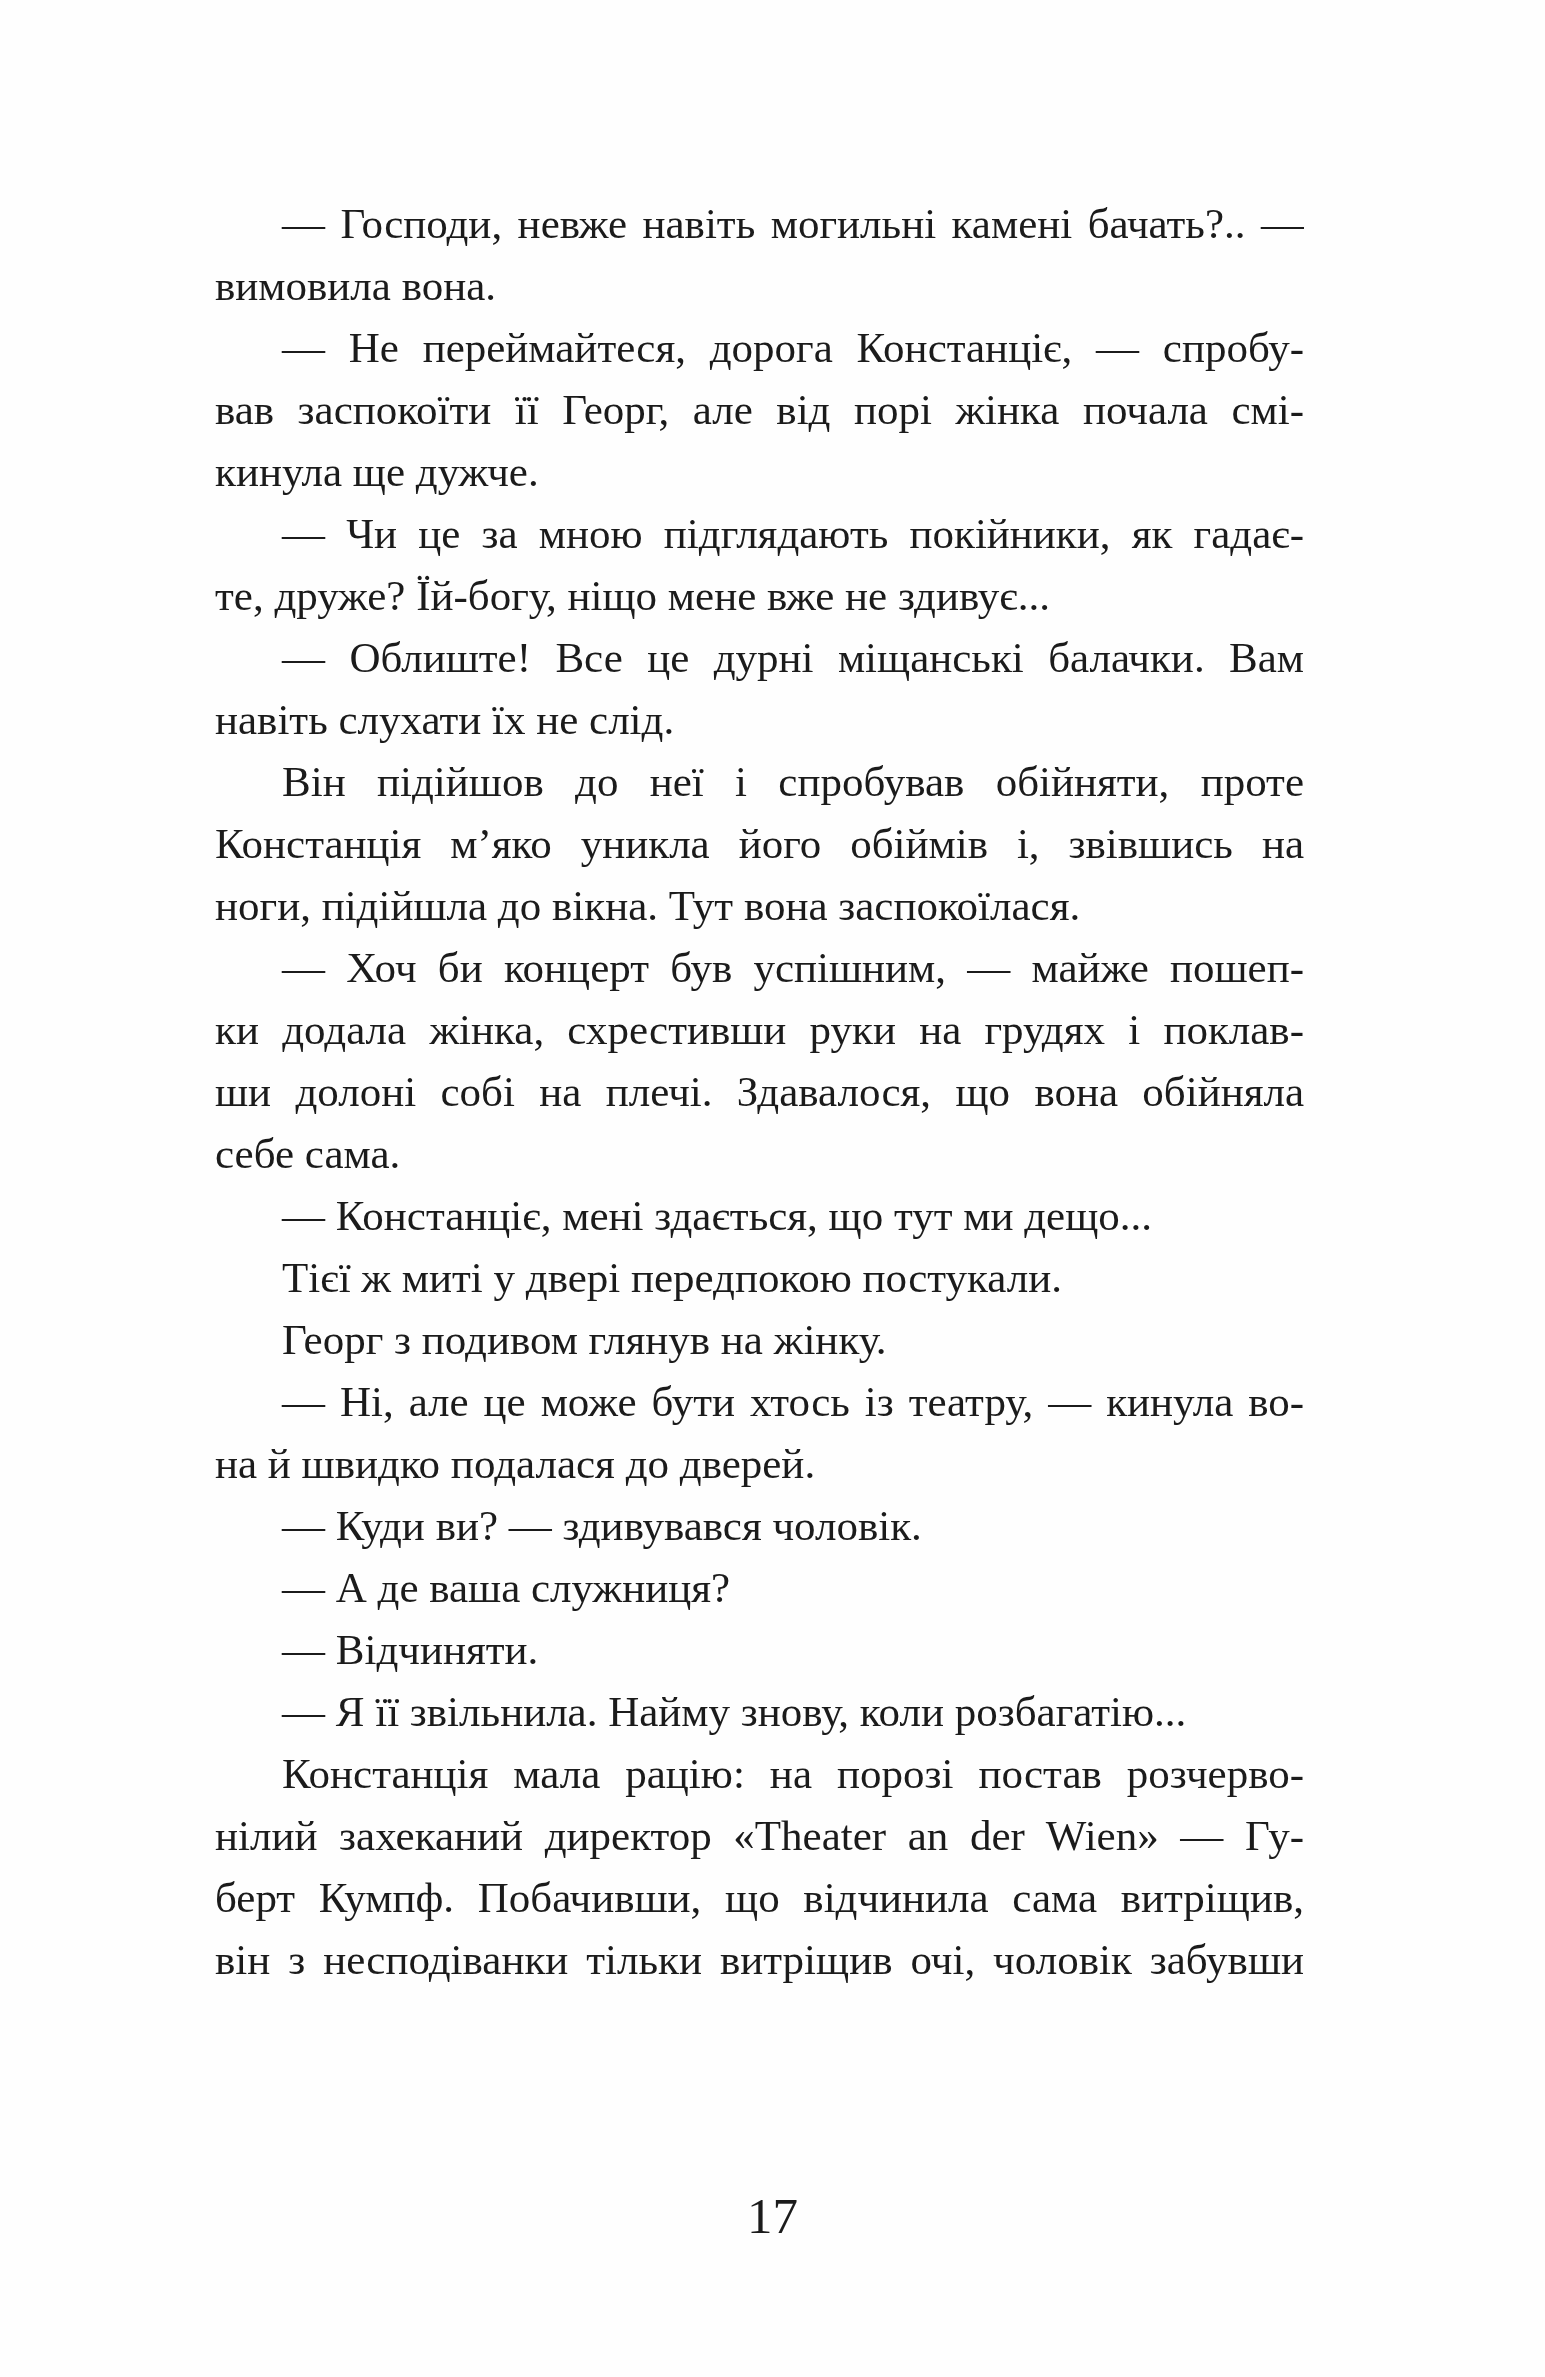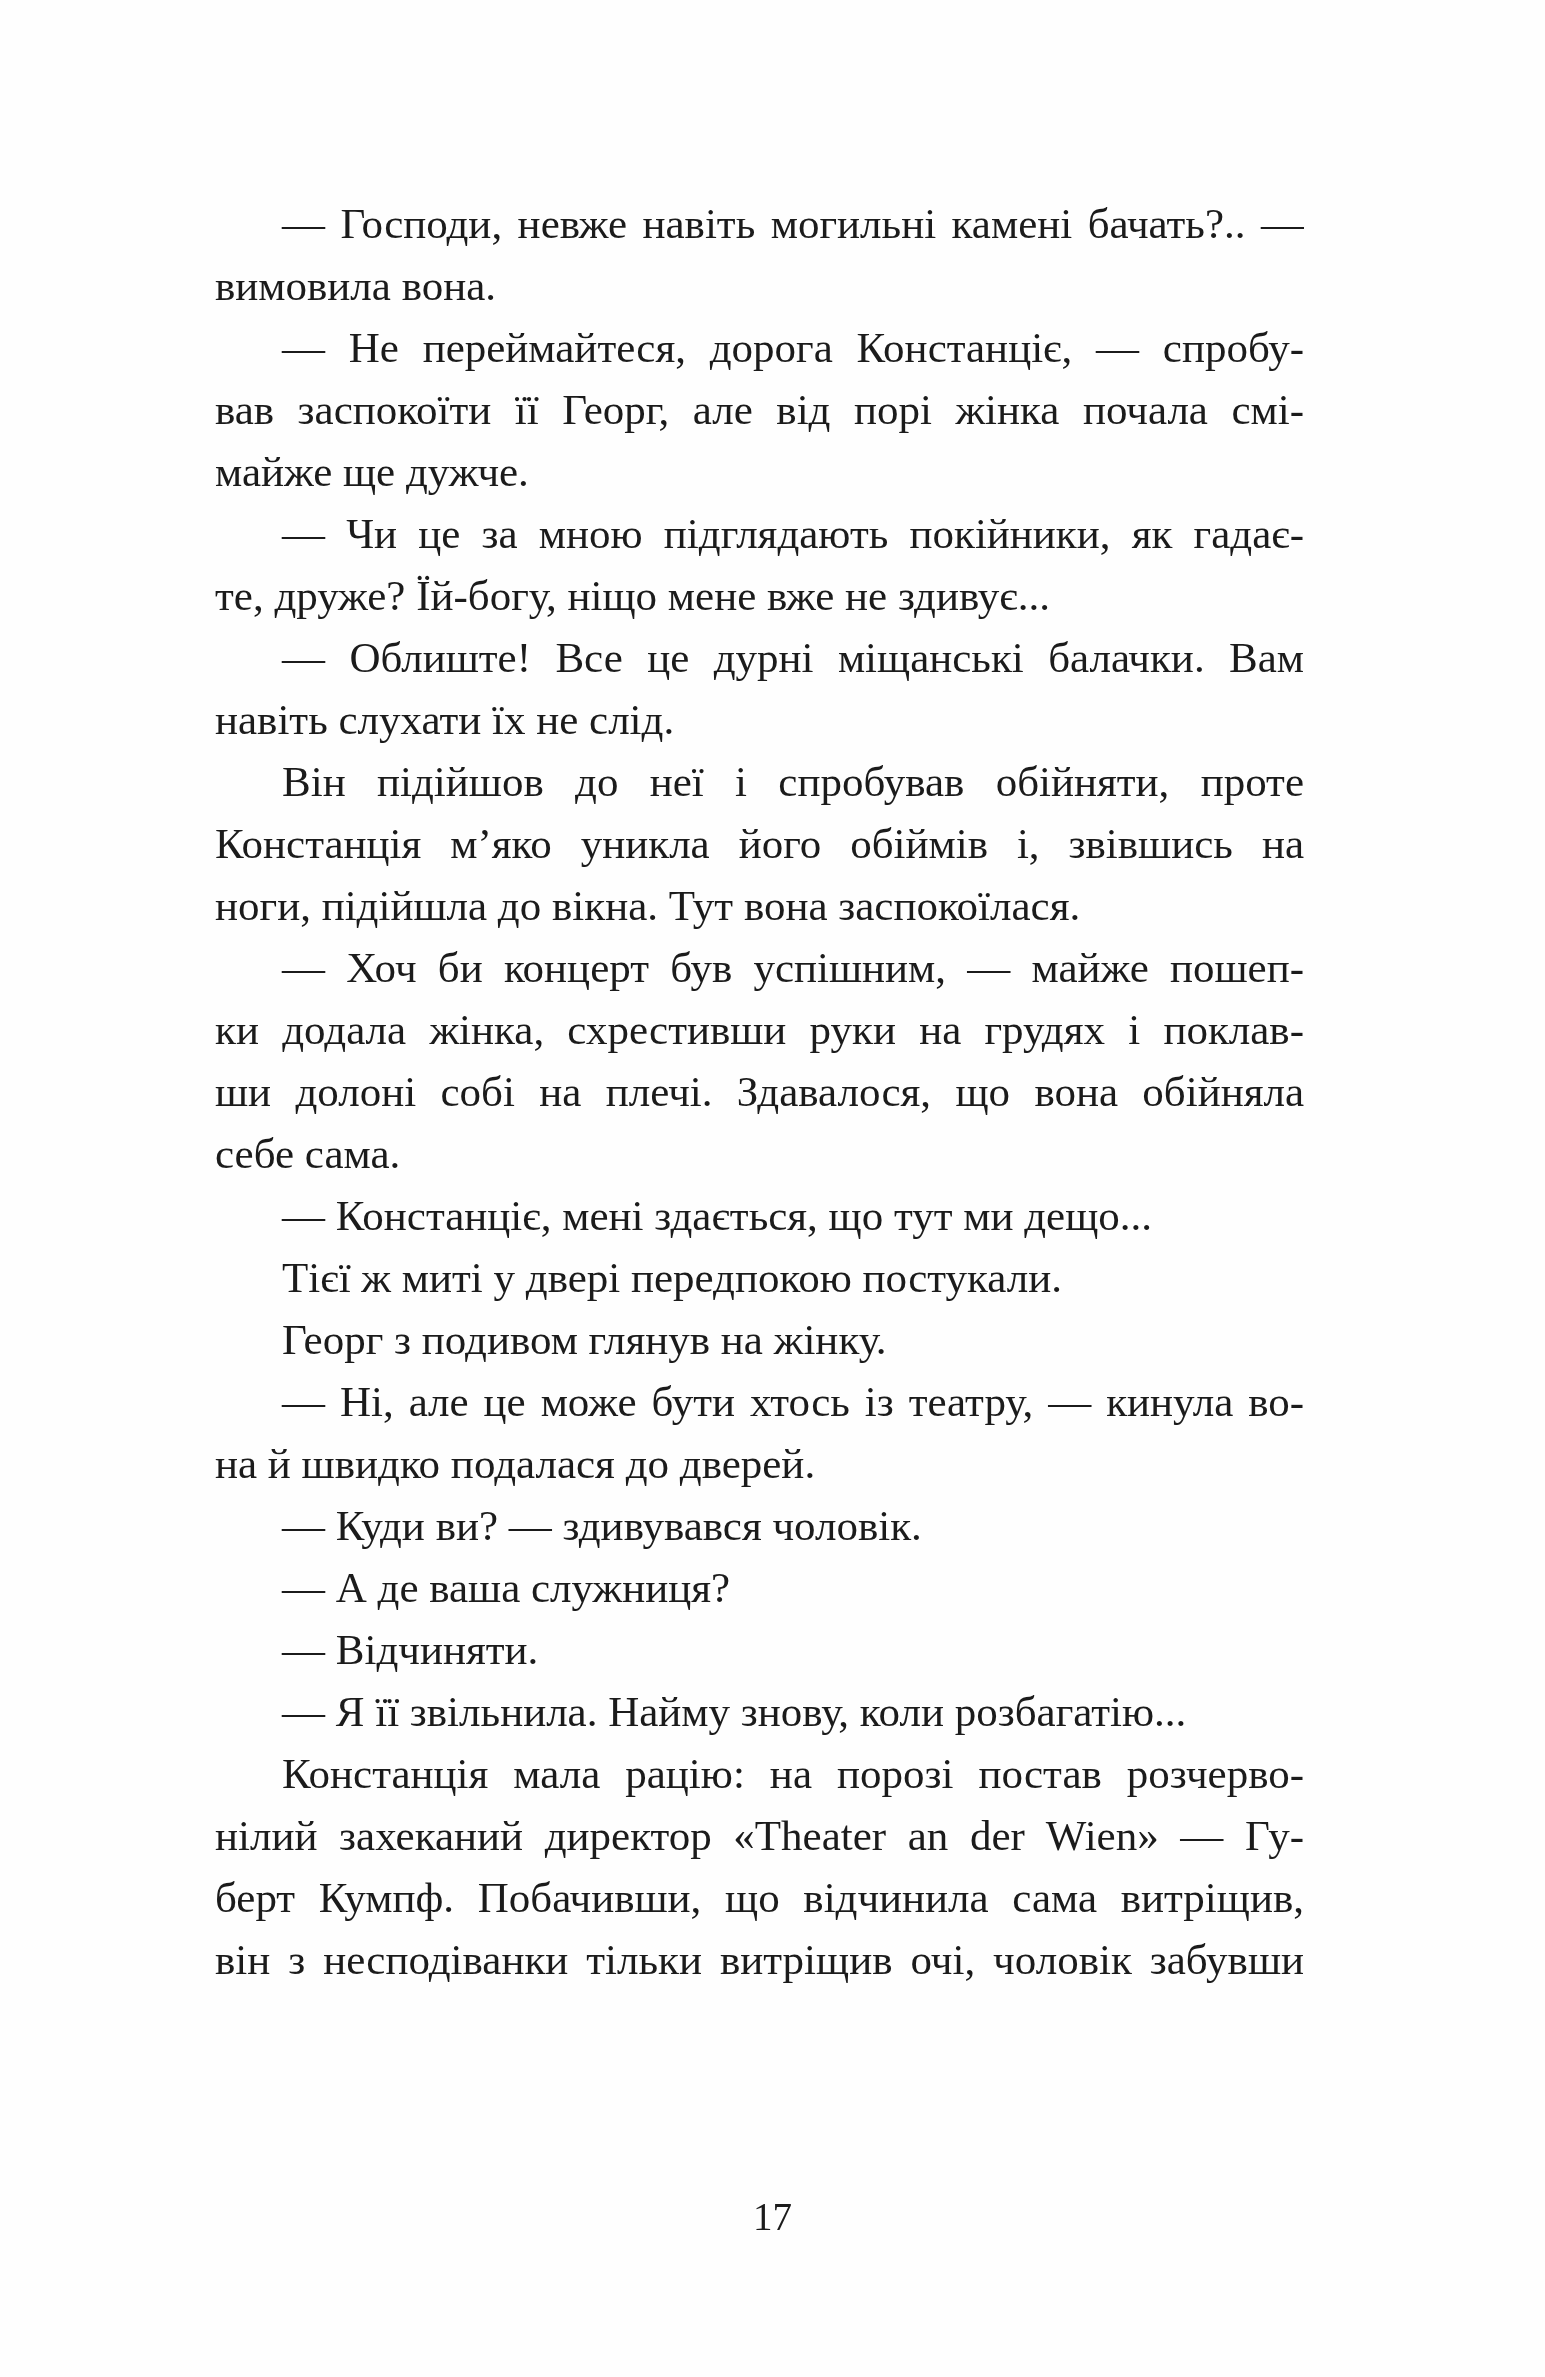--- a/index.html
+++ b/index.html
@@ -40,35 +40,35 @@
   .line.justify {
     text-align: justify;
     text-align-last: justify;
   }
   .page-number {
     position: absolute;
     top: 2194px;
     left: 0;
     width: 100%;
     text-align: center;
-    font-size: 39px;
+    font-size: 51px;
     line-height: 45px;
     color: #1b1b1b;
   }
 </style>
 </head>
 <body>
 
 <div class="page">
   <div class="text-block" id="text-block">
       <div class="line indent justify">— Господи, невже навіть могильні камені бачать?.. —</div>
       <div class="line">вимовила вона.</div>
       <div class="line indent justify">— Не переймайтеся, дорога Констанціє, — спробу-</div>
       <div class="line justify">вав заспокоїти її Георг, але від порі жінка почала смі-</div>
-      <div class="line">майже ще дужче.</div>
+      <div class="line">кинула ще дужче.</div>
       <div class="line indent justify">— Чи це за мною підглядають покійники, як гадає-</div>
       <div class="line">те, друже? Їй-богу, ніщо мене вже не здивує...</div>
       <div class="line indent justify">— Облиште! Все це дурні міщанські балачки. Вам</div>
       <div class="line">навіть слухати їх не слід.</div>
       <div class="line indent justify">Він підійшов до неї і спробував обійняти, проте</div>
       <div class="line justify">Констанція м’яко уникла його обіймів і, звівшись на</div>
       <div class="line">ноги, підійшла до вікна. Тут вона заспокоїлася.</div>
       <div class="line indent justify">— Хоч би концерт був успішним, — майже пошеп-</div>
       <div class="line justify">ки додала жінка, схрестивши руки на грудях і поклав-</div>
       <div class="line justify">ши долоні собі на плечі. Здавалося, що вона обійняла</div>

